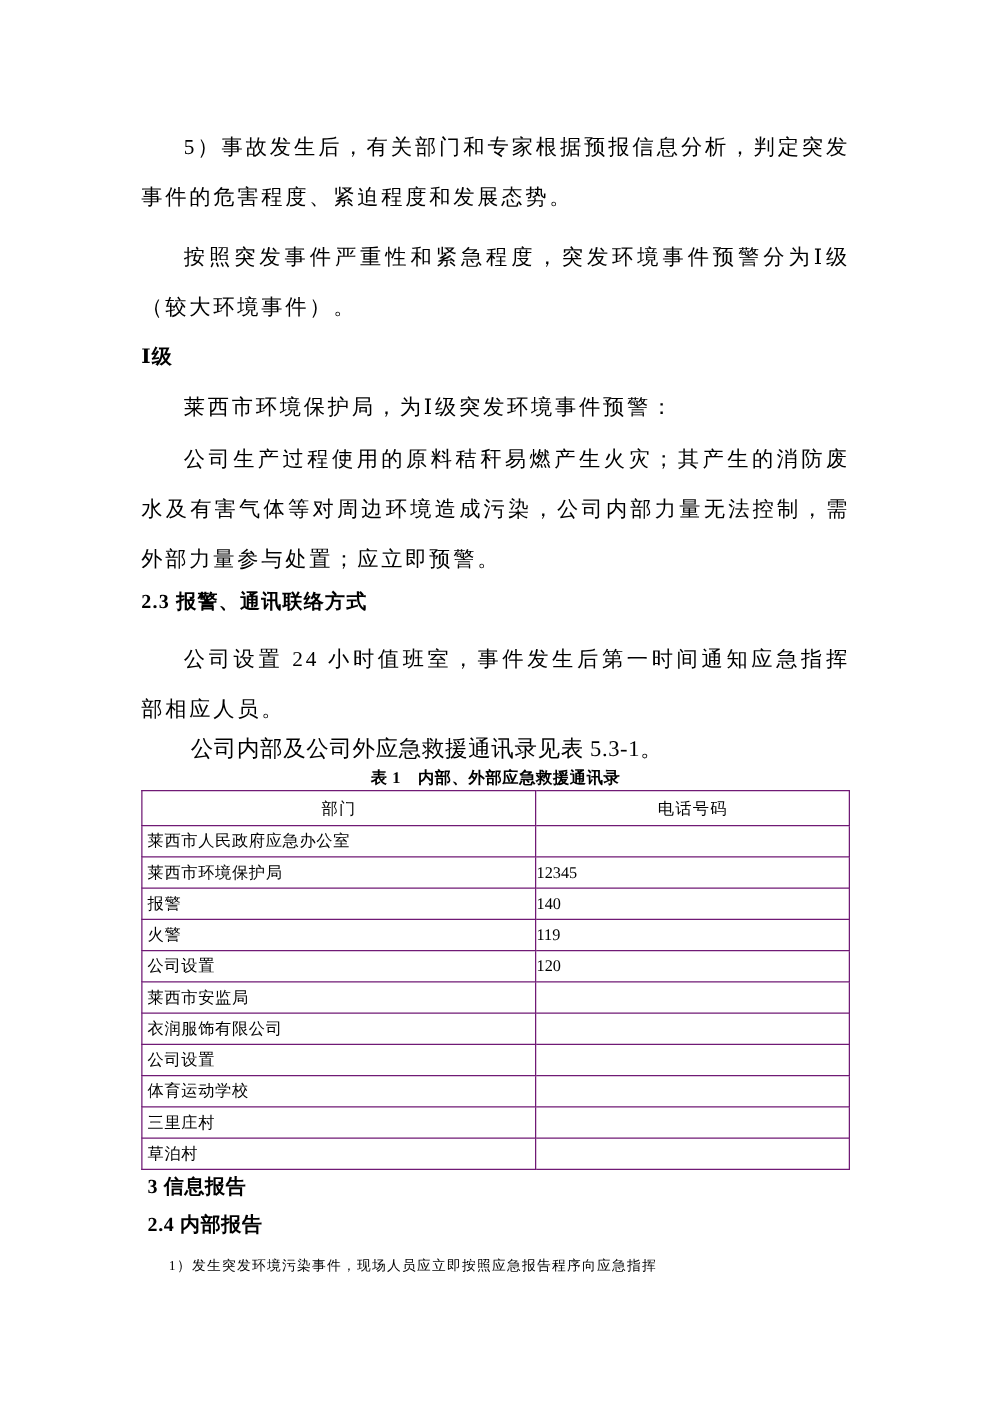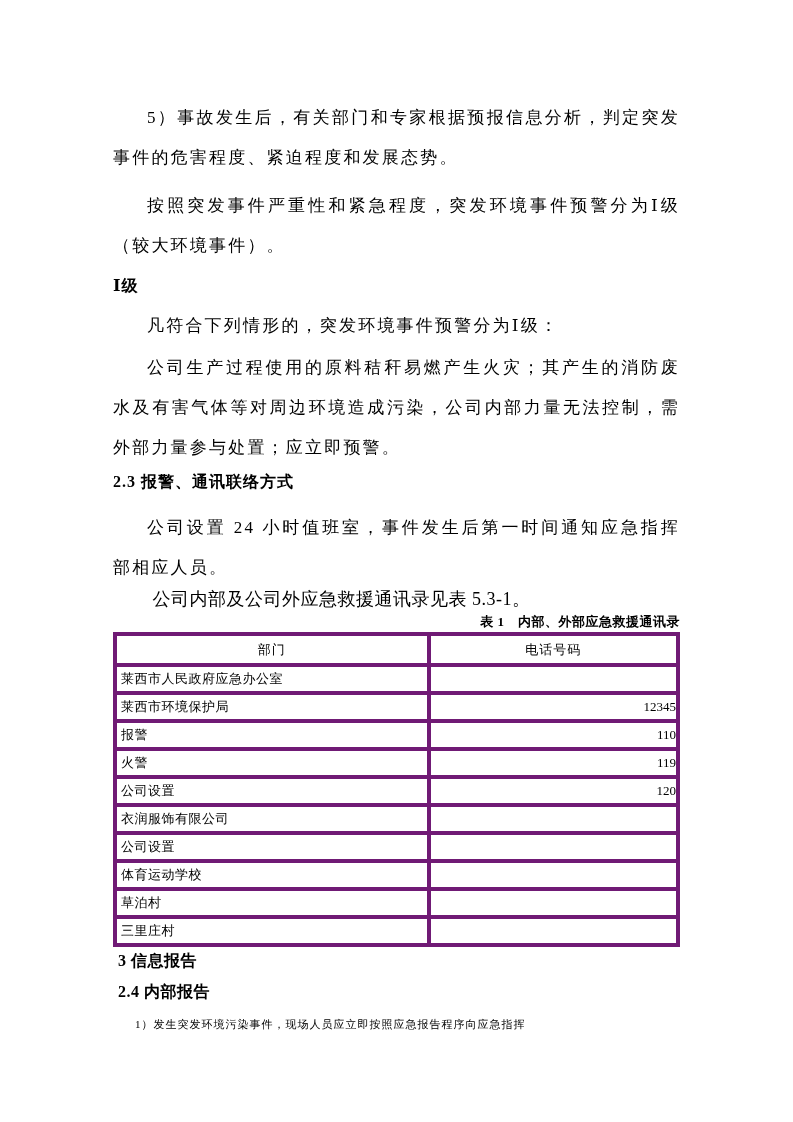--- a/index.html
+++ b/index.html
@@ -49,52 +49,52 @@
     line-height: 26px;
     letter-spacing: 0.5px;
     text-indent: 2.2em;
   }
   
   .caption {
     margin: 0;
     font-size: 13px;
     font-weight: bold;
     line-height: 20px;
-    text-align: right;
+    text-align: center;
     letter-spacing: 0.5px;
   }
   
   table.contact {
     width: 100%;
     border-collapse: collapse;
     table-layout: fixed;
     font-size: 13px;
   }
   table.contact th,
   table.contact td {
-    border: 4px solid #701a75;
+    border: 1px solid #701a75;
     font-weight: normal;
     padding: 0;
     overflow: hidden;
     white-space: nowrap;
   }
   table.contact col.c-dept  { width: 55.7%; }
   table.contact col.c-phone { width: 44.3%; }
   table.contact thead th {
     height: 27px;
     text-align: center;
     letter-spacing: 1px;
   }
   table.contact tbody td { height: 24px; }
   table.contact td.dept {
     text-align: left;
     padding-left: 4px;
     letter-spacing: 0.5px;
   }
-  table.contact td.phone { text-align: right; }
+  table.contact td.phone { text-align: left; }
   
   .h-small {
     margin: 0;
     font-size: 16px;
     font-weight: bold;
     line-height: 24px;
     letter-spacing: 0.5px;
     padding-left: 5px;
   }
   .h-3  { margin-top: 2px; }
@@ -114,21 +114,21 @@
 <body>
 
 <div class="page">
 
   <p class="body-p">5）事故发生后，有关部门和专家根据预报信息分析，判定突发事件的危害程度、紧迫程度和发展态势。</p>
 
   <p class="body-p gap">按照突发事件严重性和紧急程度，突发环境事件预警分为Ⅰ级（较大环境事件）。</p>
 
   <h3 class="h-big">Ⅰ级</h3>
 
-  <p class="body-p" style="text-indent:2em; margin-top:0;">凡符合下列情形的，突发环境事件预警分为Ⅰ级：</p>
+  <p class="body-p" style="text-indent:2em; margin-top:0;">莱西市环境保护局，为Ⅰ级突发环境事件预警：</p>
 
   <p class="body-p" style="margin-top:2px;">公司生产过程使用的原料秸秆易燃产生火灾；其产生的消防废水及有害气体等对周边环境造成污染，公司内部力量无法控制，需外部力量参与处置；应立即预警。</p>
 
   <h3 class="h-big h-23">2.3 报警、通讯联络方式</h3>
 
   <p class="body-p p5">公司设置 24 小时值班室，事件发生后第一时间通知应急指挥部相应人员。</p>
 
   <p class="note-p">公司内部及公司外应急救援通讯录见表 5.3-1。</p>
 
   <p class="caption">表 1　内部、外部应急救援通讯录</p>
@@ -148,48 +148,52 @@
       <tr>
         <td class="dept">莱西市人民政府应急办公室</td>
         <td class="phone"></td>
       </tr>
       <tr>
         <td class="dept">莱西市环境保护局</td>
         <td class="phone">12345</td>
       </tr>
       <tr>
         <td class="dept">报警</td>
-        <td class="phone">110</td>
+        <td class="phone">140</td>
       </tr>
       <tr>
         <td class="dept">火警</td>
         <td class="phone">119</td>
       </tr>
       <tr>
         <td class="dept">公司设置</td>
         <td class="phone">120</td>
       </tr>
       <tr>
+        <td class="dept">莱西市安监局</td>
+        <td class="phone"></td>
+      </tr>
+      <tr>
         <td class="dept">衣润服饰有限公司</td>
         <td class="phone"></td>
       </tr>
       <tr>
         <td class="dept">公司设置</td>
         <td class="phone"></td>
       </tr>
       <tr>
         <td class="dept">体育运动学校</td>
         <td class="phone"></td>
       </tr>
       <tr>
+        <td class="dept">三里庄村</td>
+        <td class="phone"></td>
+      </tr>
+      <tr>
         <td class="dept">草泊村</td>
-        <td class="phone"></td>
-      </tr>
-      <tr>
-        <td class="dept">三里庄村</td>
         <td class="phone"></td>
       </tr>
     </tbody>
   </table>
 
   <h4 class="h-small h-3">3 信息报告</h4>
 
   <h4 class="h-small h-31">2.4 内部报告</h4>
 
   <p class="bottom-p">1）发生突发环境污染事件，现场人员应立即按照应急报告程序向应急指挥</p>

